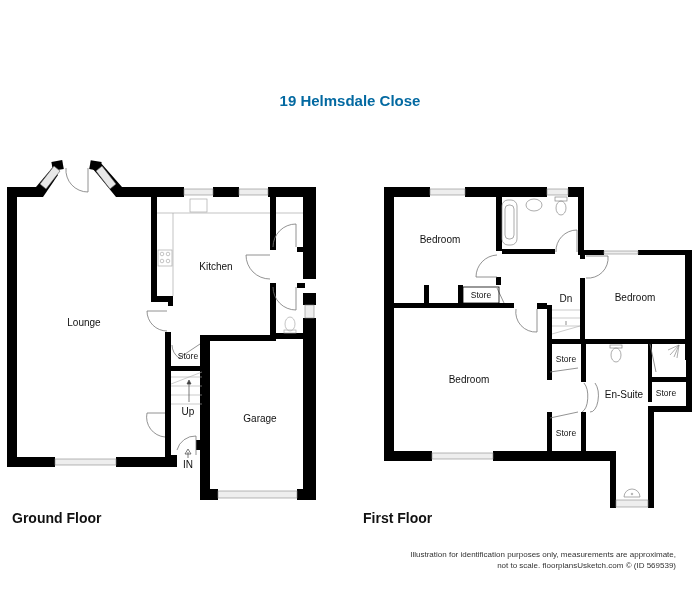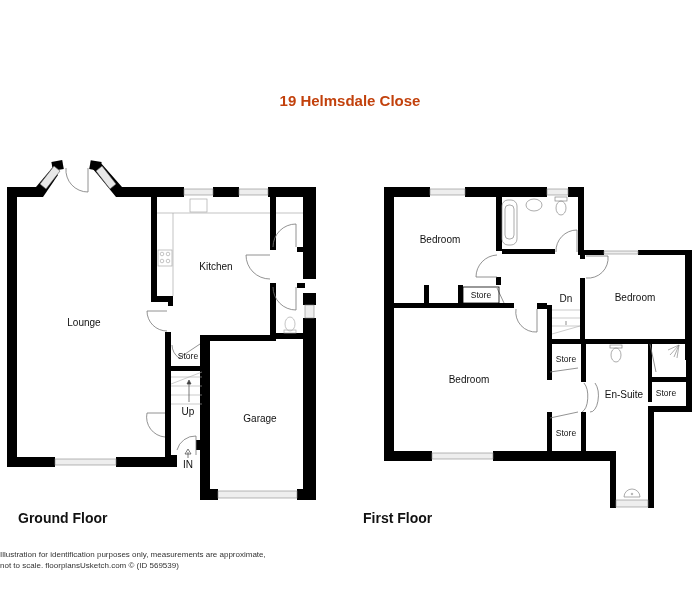--- a/index.html
+++ b/index.html
@@ -1,19 +1,19 @@
 <!DOCTYPE html>
 <html><head>
 <meta charset="utf-8">
 <style>
   html, body { margin: 0; padding: 0; background: #ffffff; }
   body { width: 700px; height: 616px; position: relative; overflow: hidden; font-family: "Liberation Sans", sans-serif; }
-  .title { position: absolute; left: 0; width: 700px; top: 92px; text-align: center; font-size: 15px; font-weight: bold; color: #c2410c; }
+  .title { position: absolute; left: 0; width: 700px; top: 92px; text-align: center; font-size: 15px; font-weight: bold; color: #0369a1; }
   .floor-label { position: absolute; top: 510px; font-size: 14px; font-weight: bold; color: #111; }
-  .footer { position: absolute; left: 0; width: 676px; top: 549px; text-align: left; font-size: 8px; color: #333; line-height: 11px; }
+  .footer { position: absolute; left: 0; width: 676px; top: 549px; text-align: right; font-size: 8px; color: #333; line-height: 11px; }
   svg { position: absolute; left: 0; top: 0; }
   .room-label { font-family: "Liberation Sans", sans-serif; font-size: 10px; fill: #111; }
   .small-label { font-family: "Liberation Sans", sans-serif; font-size: 8.5px; fill: #111; }
 </style>
 </head>
 <body>
 
 <div class="title">19 Helmsdale Close</div>
 
 <svg width="700" height="616" viewBox="0 0 700 616">
@@ -266,19 +266,19 @@
   <text class="room-label" x="635" y="301" text-anchor="middle">Bedroom</text>
   <text class="room-label" x="469" y="383" text-anchor="middle">Bedroom</text>
   <text class="small-label" x="481" y="298" text-anchor="middle">Store</text>
   <text class="small-label" x="566" y="362" text-anchor="middle">Store</text>
   <text class="small-label" x="566" y="436" text-anchor="middle">Store</text>
   <text class="small-label" x="666" y="396" text-anchor="middle">Store</text>
   <text class="room-label" x="624" y="398" text-anchor="middle">En-Suite</text>
   <text class="room-label" x="566" y="302" text-anchor="middle">Dn</text>
 </svg>
 
-<div class="floor-label" style="left:18px;">Ground Floor</div>
+<div class="floor-label" style="left:12px;">Ground Floor</div>
 <div class="floor-label" style="left:363px;text-align:center;">First Floor</div>
 
 <div class="footer">
   <div>Illustration for identification purposes only, measurements are approximate,</div>
   <div>not to scale. floorplansUsketch.com © (ID 569539)</div>
 </div>
 
 </body></html>

